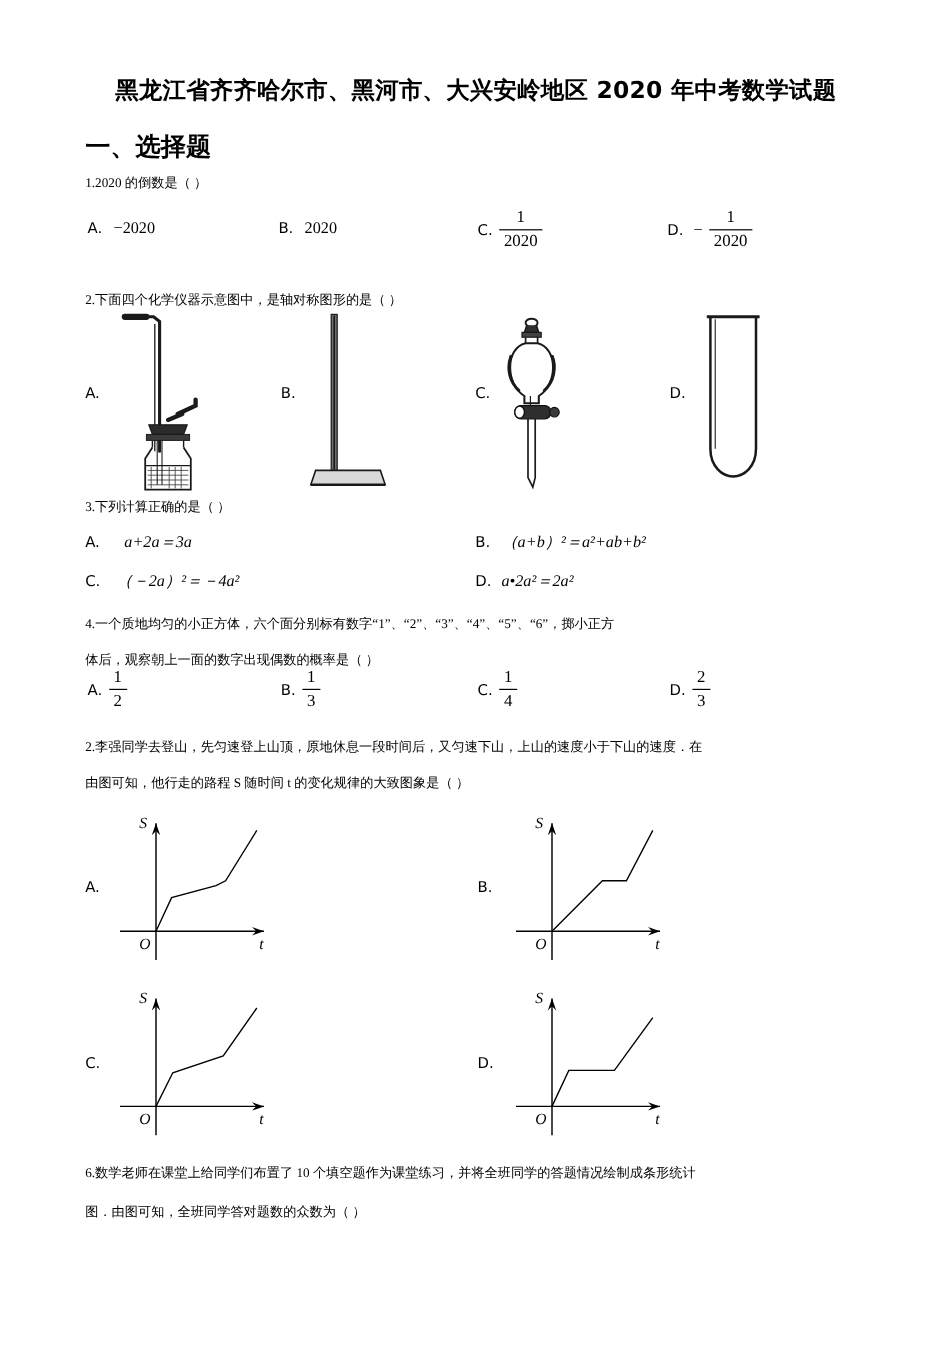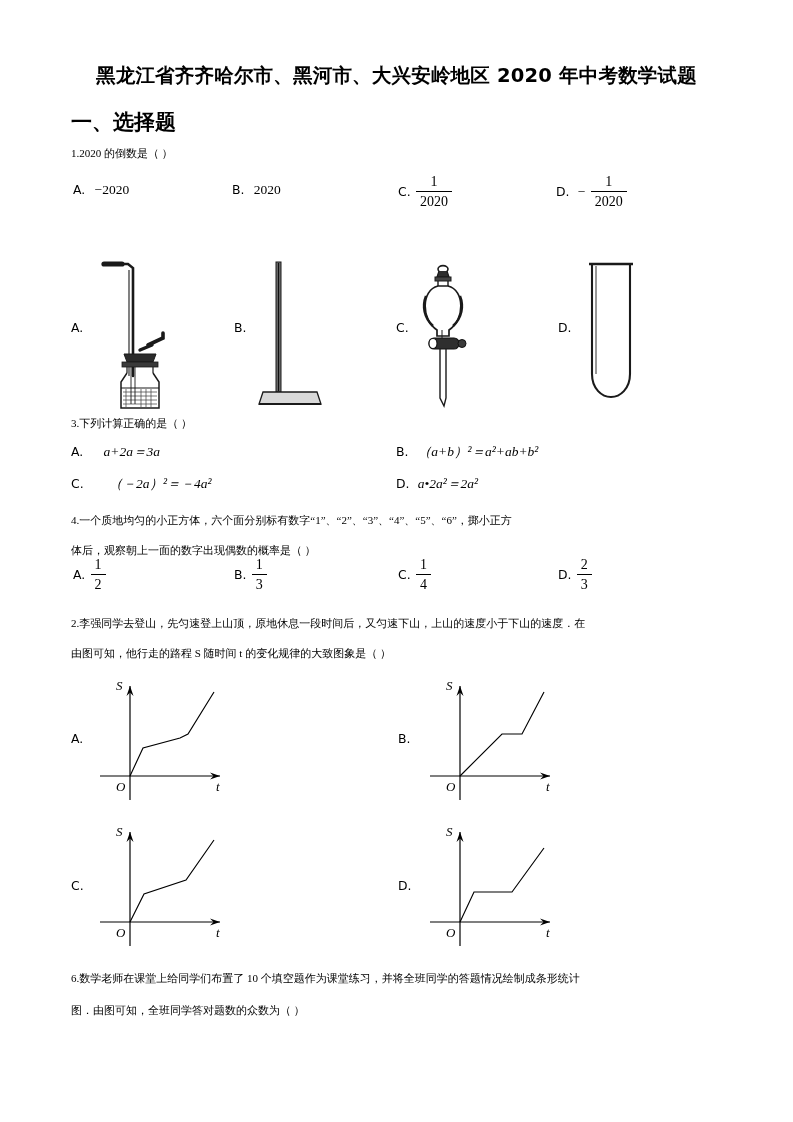--- a/index.html
+++ b/index.html
@@ -132,20 +132,21 @@
   </div>
   <div class="opt" style="left:556px; top:175px;">
     <span class="lbl">D.</span>
     <span style="margin-left:5px;">−</span>
     <span class="frac">
       <span class="num">1</span>
       <span class="den">2020</span>
     </span>
   </div>
 
+  <div class="qtext" style="left:71px; top:235px;">2.下面四个化学仪器示意图中，是轴对称图形的是（     ）</div>
 
   <div class="fig-label" style="left:71px; top:320px;">A.</div>
   <svg class="apparatus" style="left:100px; top:258px;" width="92" height="152" viewBox="0 0 92 152">
     <g fill="none" stroke="#1a1a1a" stroke-width="1.2">
 
       <path d="M6 6 L28 6 L33 10 L33 118" stroke-width="2.6" stroke-linecap="round"></path>
       <path d="M29 12 L29 118" stroke-width="1.1"></path>
 
       <path d="M4 6 L22 6" stroke-width="5.2" stroke-linecap="round"></path>
 
@@ -226,21 +227,21 @@
   <div class="opt" style="left:71px; top:443px;">
     <span class="lbl">A.</span>
     <span class="mi" style="margin-left:17px;">a+2a＝3a</span>
   </div>
   <div class="opt" style="left:396px; top:443px;">
     <span class="lbl">B.</span>
     <span class="mi" style="margin-left:6px;">（a+b）²＝a²+ab+b²</span>
   </div>
   <div class="opt" style="left:71px; top:475px;">
     <span class="lbl">C.</span>
-    <span class="mi" style="margin-left:22px;">（－2a）²＝－4a²</span>
+    <span class="mi" style="margin-left:10px;">（－2a）²＝－4a²</span>
   </div>
   <div class="opt" style="left:396px; top:475px;">
     <span class="lbl">D.</span>
     <span class="mi" style="margin-left:5px;">a•2a²＝2a²</span>
   </div>
 
   <div class="qtext" style="left:71px; top:505px;">4.一个质地均匀的小正方体，六个面分别标有数字“1”、“2”、“3”、“4”、“5”、“6”，掷小正方</div>
   <div class="qtext" style="left:71px; top:535px;text-align:center;">体后，观察朝上一面的数字出现偶数的概率是（     ）</div>
 
   <div class="opt" style="left:73px; top:558px;">

